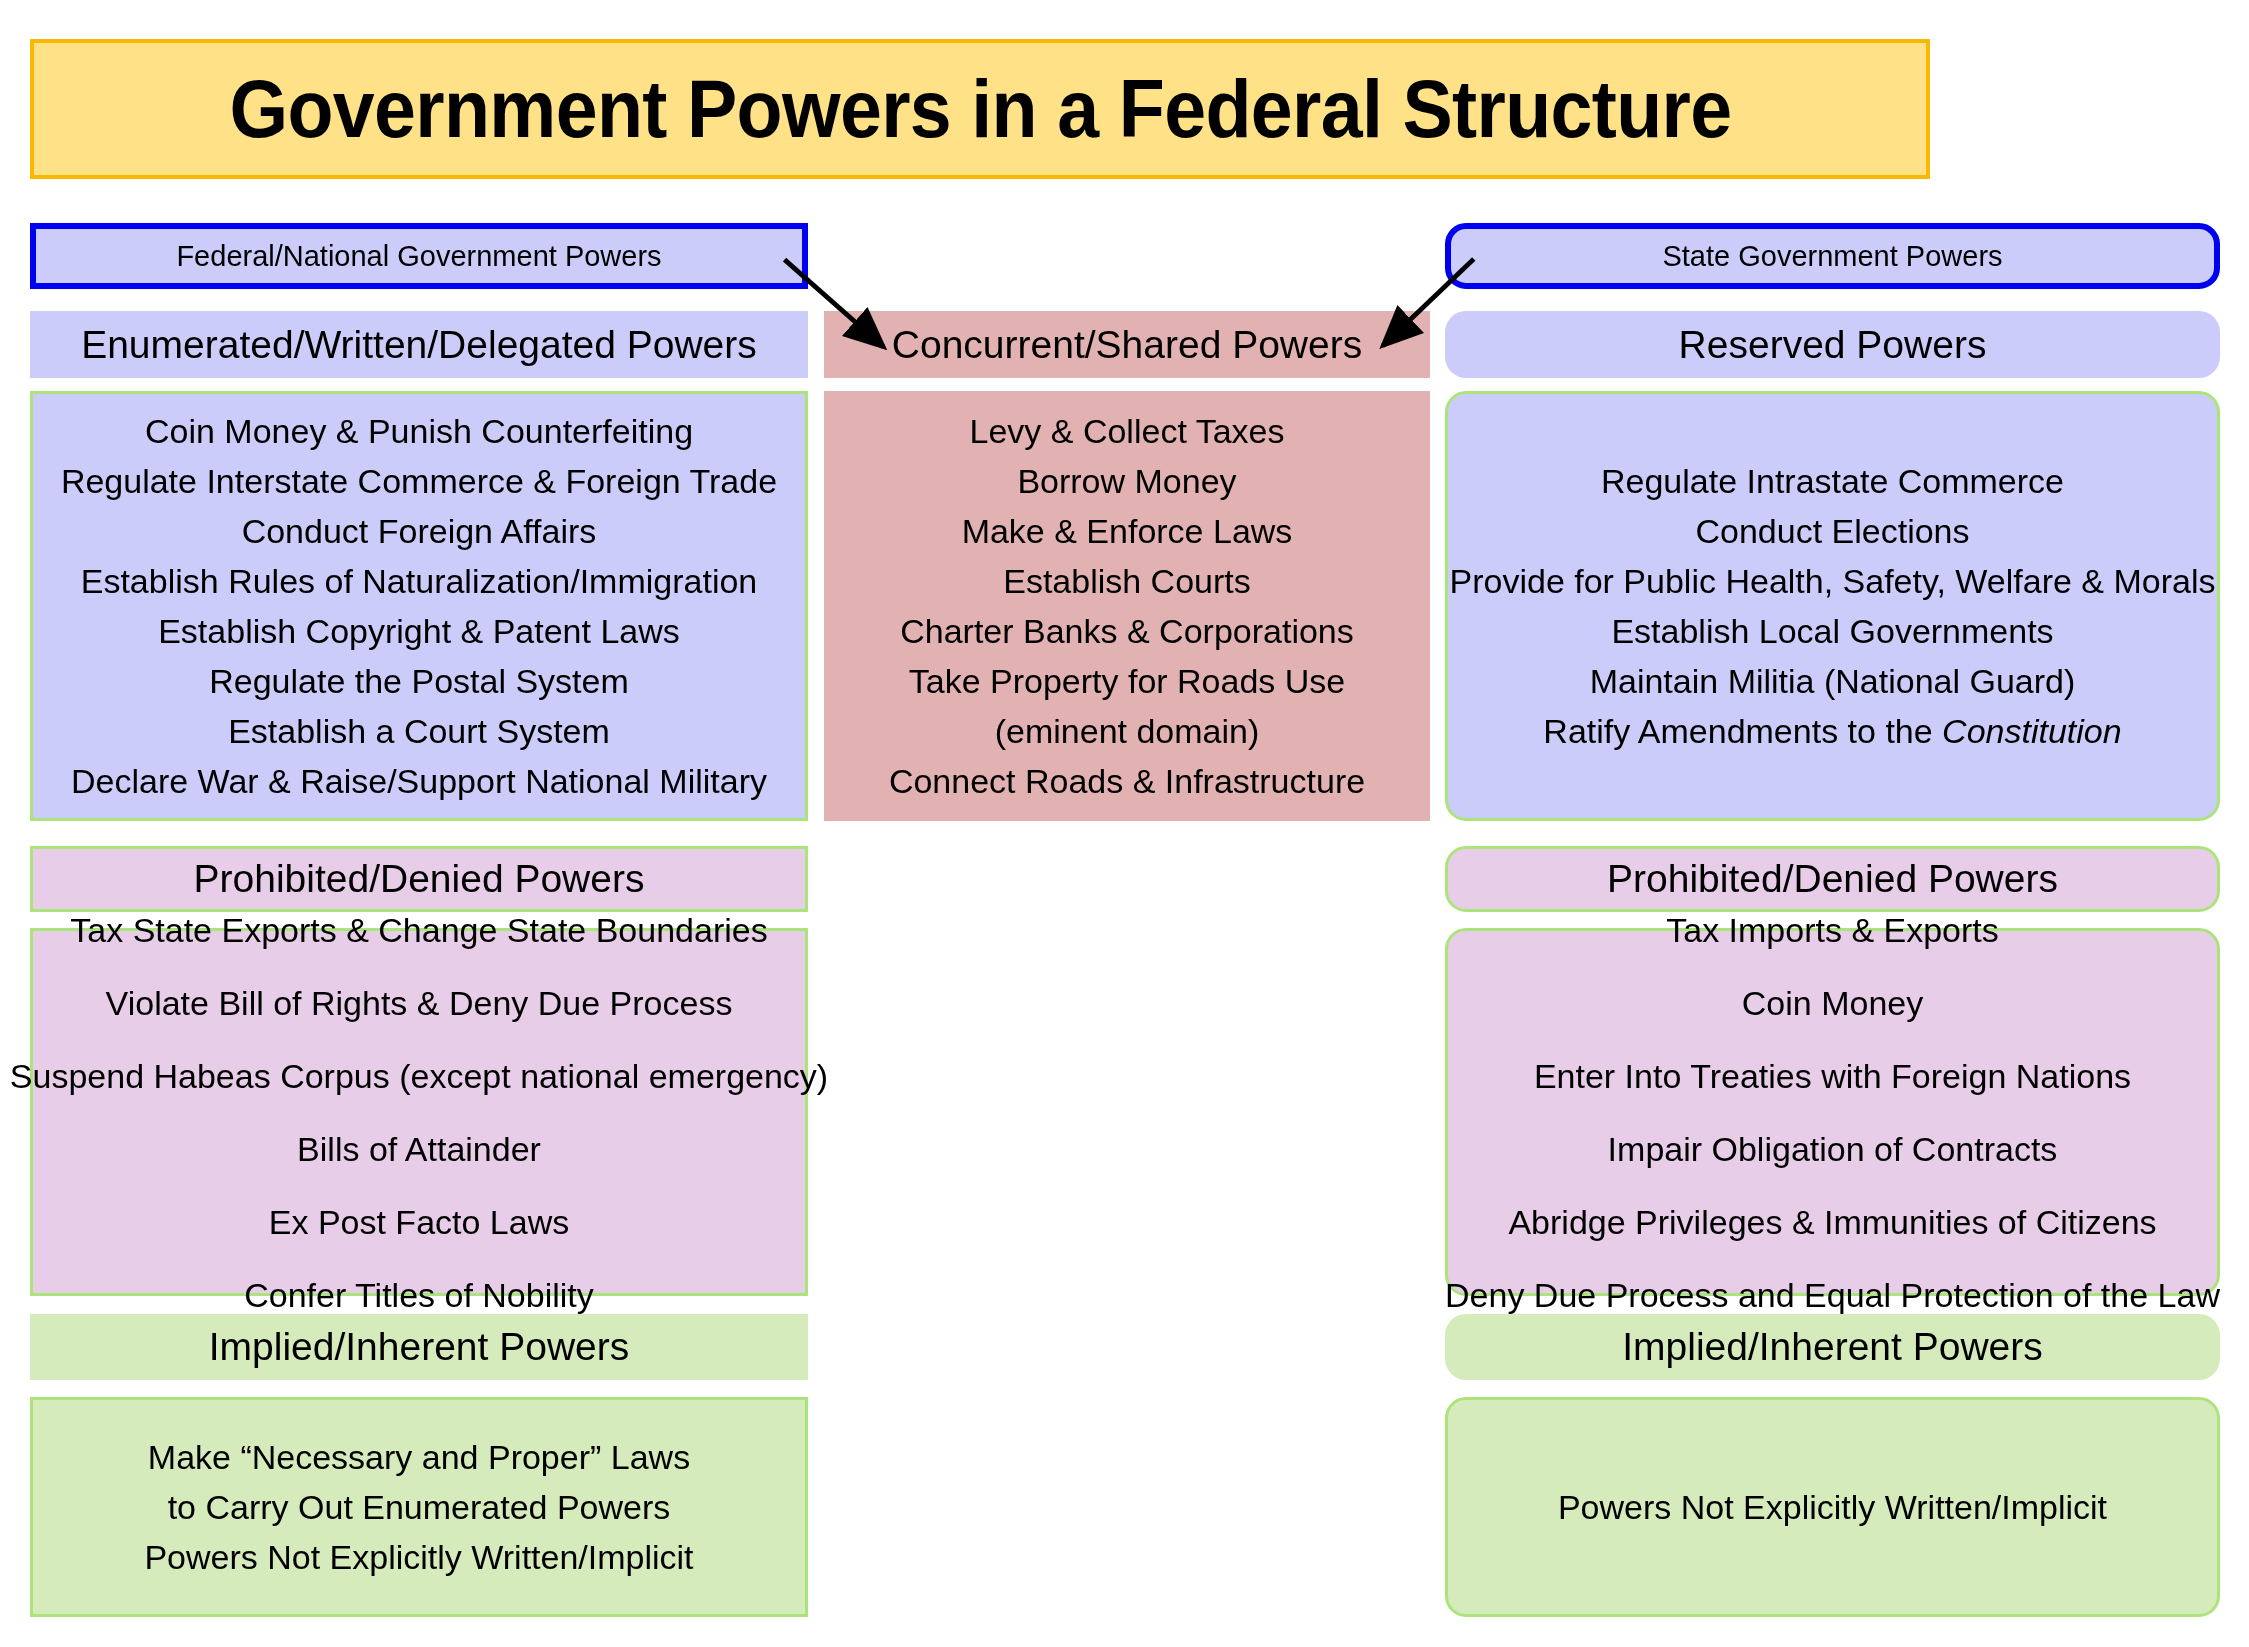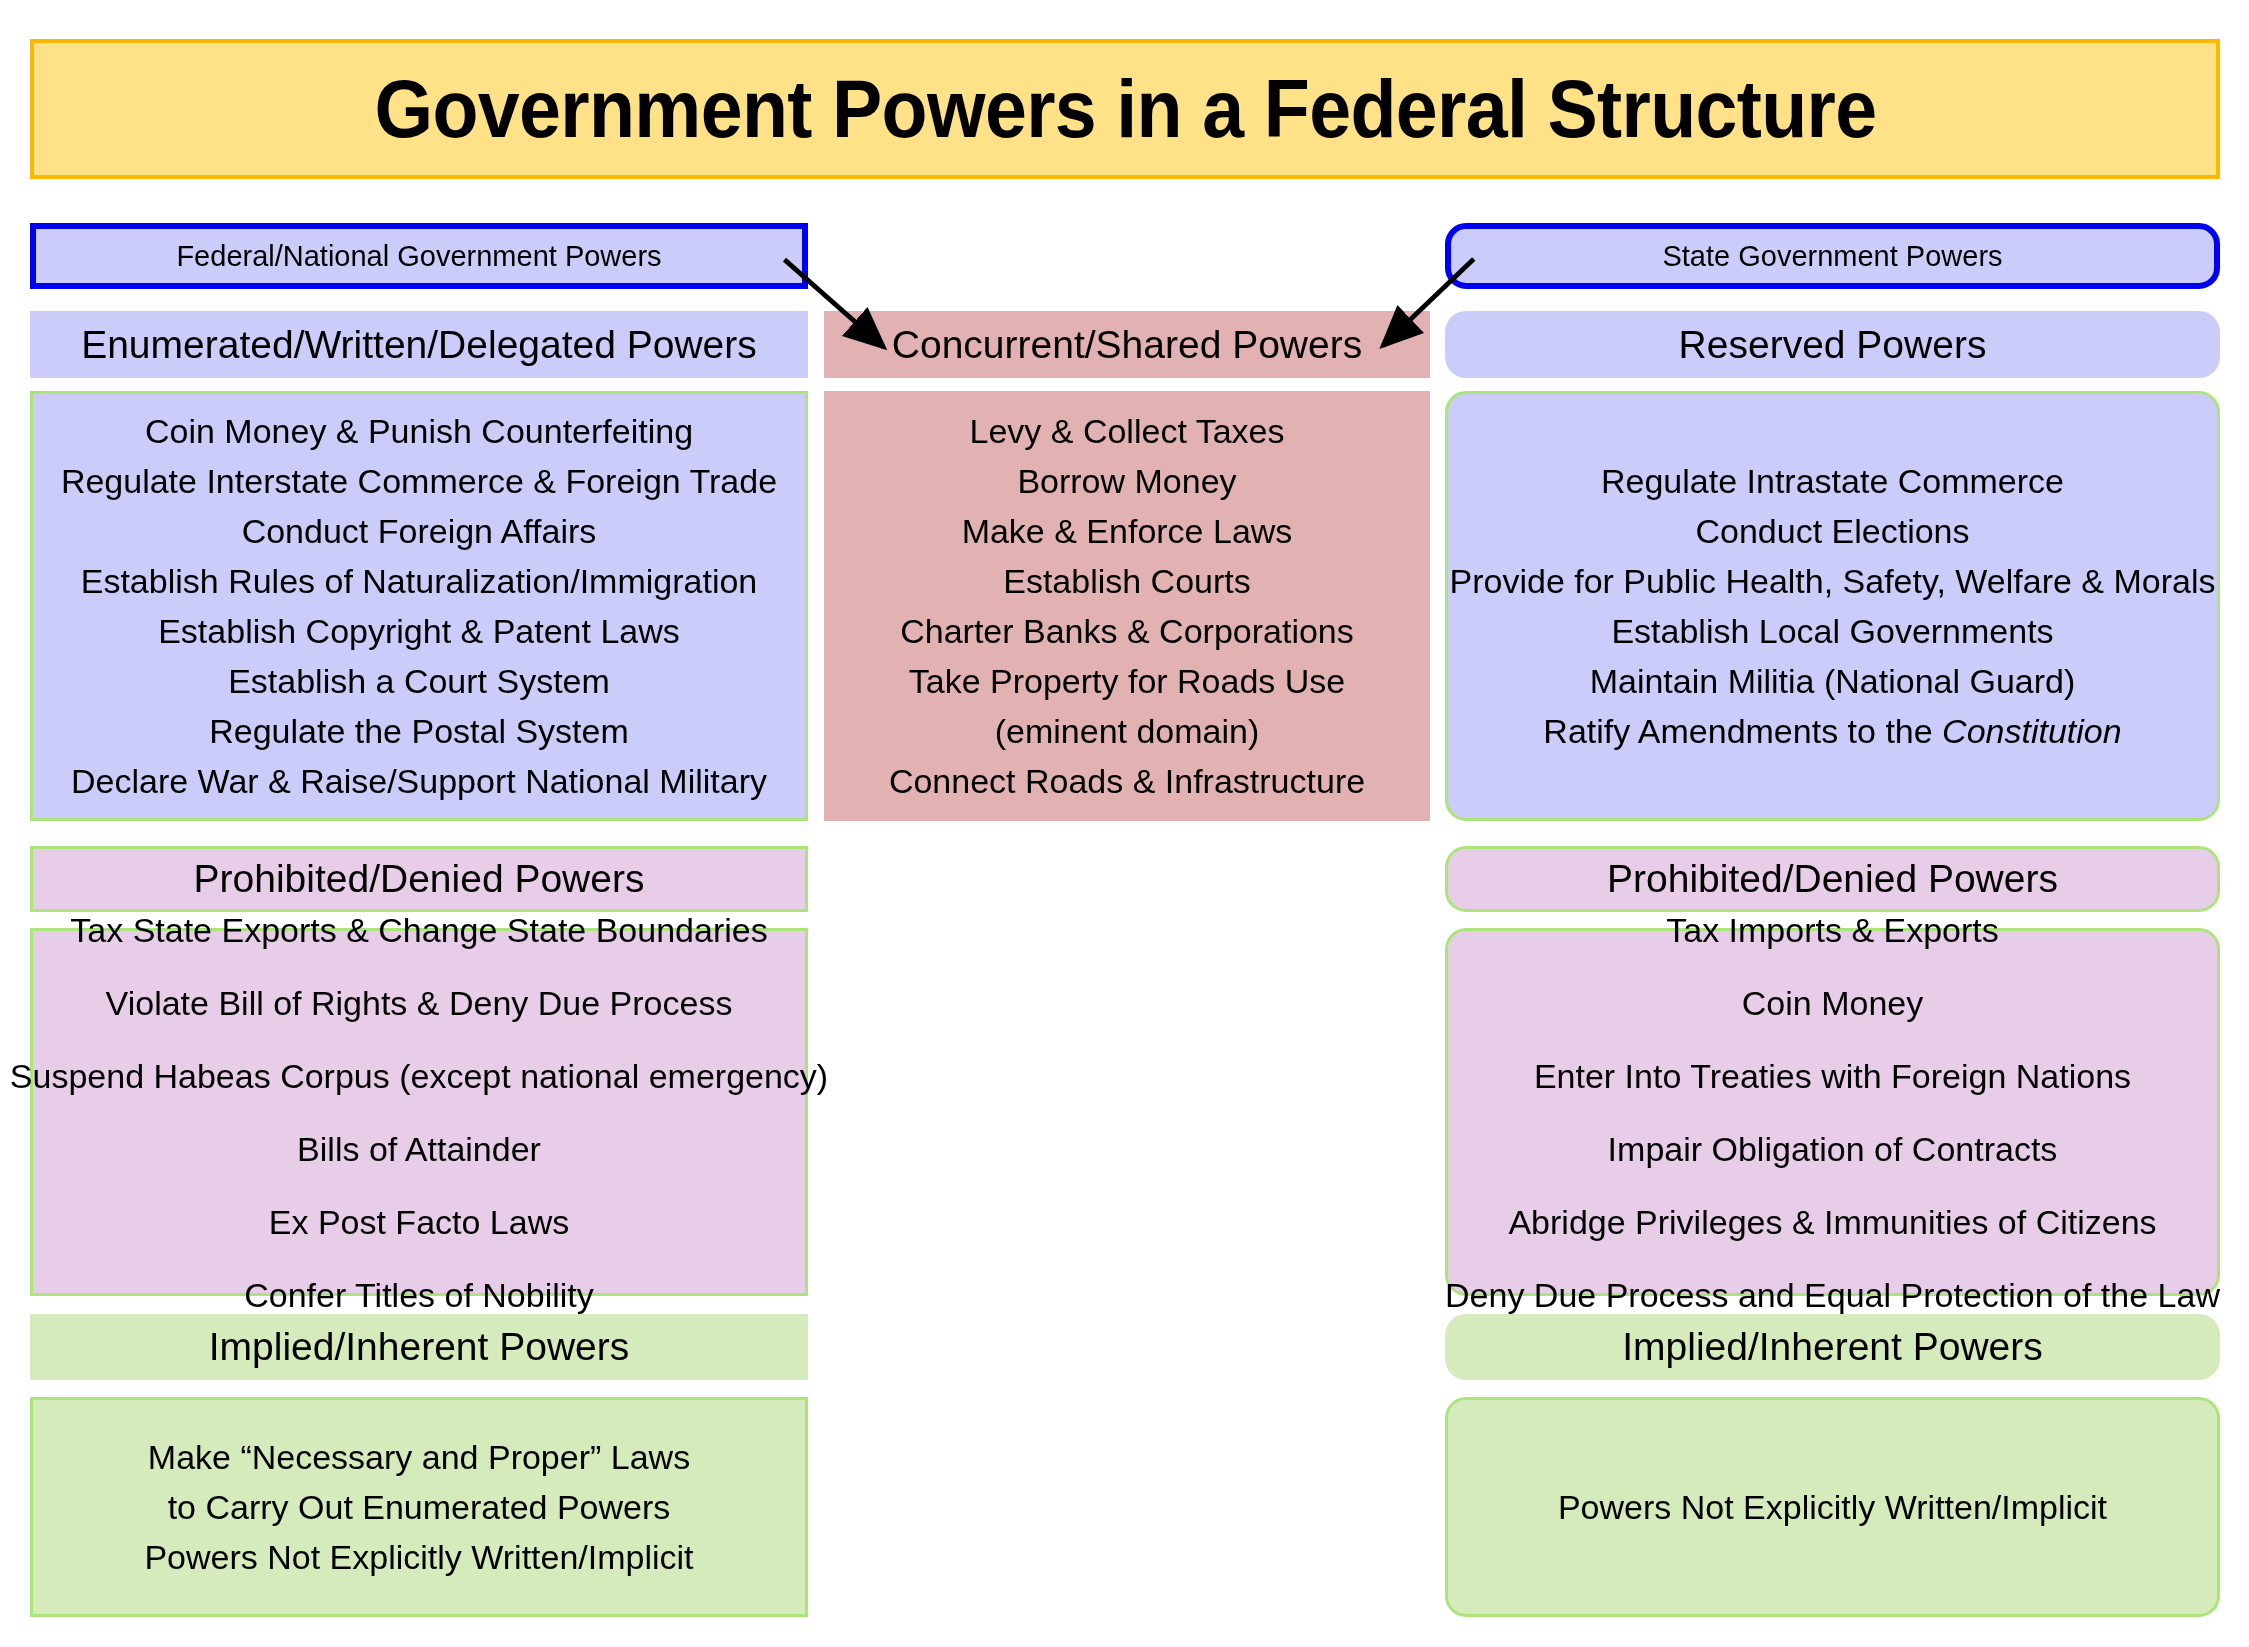--- a/index.html
+++ b/index.html
@@ -13,21 +13,21 @@
     font-family: "Liberation Sans", sans-serif;
     overflow: hidden;
     position: relative;
   }
 
   
   #title-banner {
     position: absolute;
     left: 30px;
     top: 39px;
-    width: 2190px;
+    width: 1900px;
     height: 140px;
     background: #FFE187;
     border: 4.8px solid #FAB900;
     box-sizing: border-box;
     display: flex;
     align-items: center;
     justify-content: center;
   }
   #title-banner .title-text {
     font-size: 81px;
@@ -119,22 +119,22 @@
 <div class="box col-left r-sub1 bg-lav bd-none">
   <div class="sub-title">Enumerated/Written/Delegated Powers</div>
 </div>
 
 <div class="box col-left r-body1 bg-lav bd-green">
     <div class="item-line">Coin Money &amp; Punish Counterfeiting</div>
     <div class="item-line">Regulate Interstate Commerce &amp; Foreign Trade</div>
     <div class="item-line">Conduct Foreign Affairs</div>
     <div class="item-line">Establish Rules of Naturalization/Immigration</div>
     <div class="item-line">Establish Copyright &amp; Patent Laws</div>
+    <div class="item-line">Regulate the Postal System</div>
     <div class="item-line">Establish a Court System</div>
-    <div class="item-line">Regulate the Postal System</div>
     <div class="item-line">Declare War &amp; Raise/Support National Military</div>
   </div>
 
 <div class="box col-left r-sub2 bg-orchid bd-green">
   <div class="sub-title">Prohibited/Denied Powers</div>
 </div>
 
 <div class="box col-left r-body2 bg-orchid bd-green">
     <div class="item-line">Tax State Exports &amp; Change State Boundaries</div>
     <div class="item-line">Violate Bill of Rights &amp; Deny Due Process</div>

